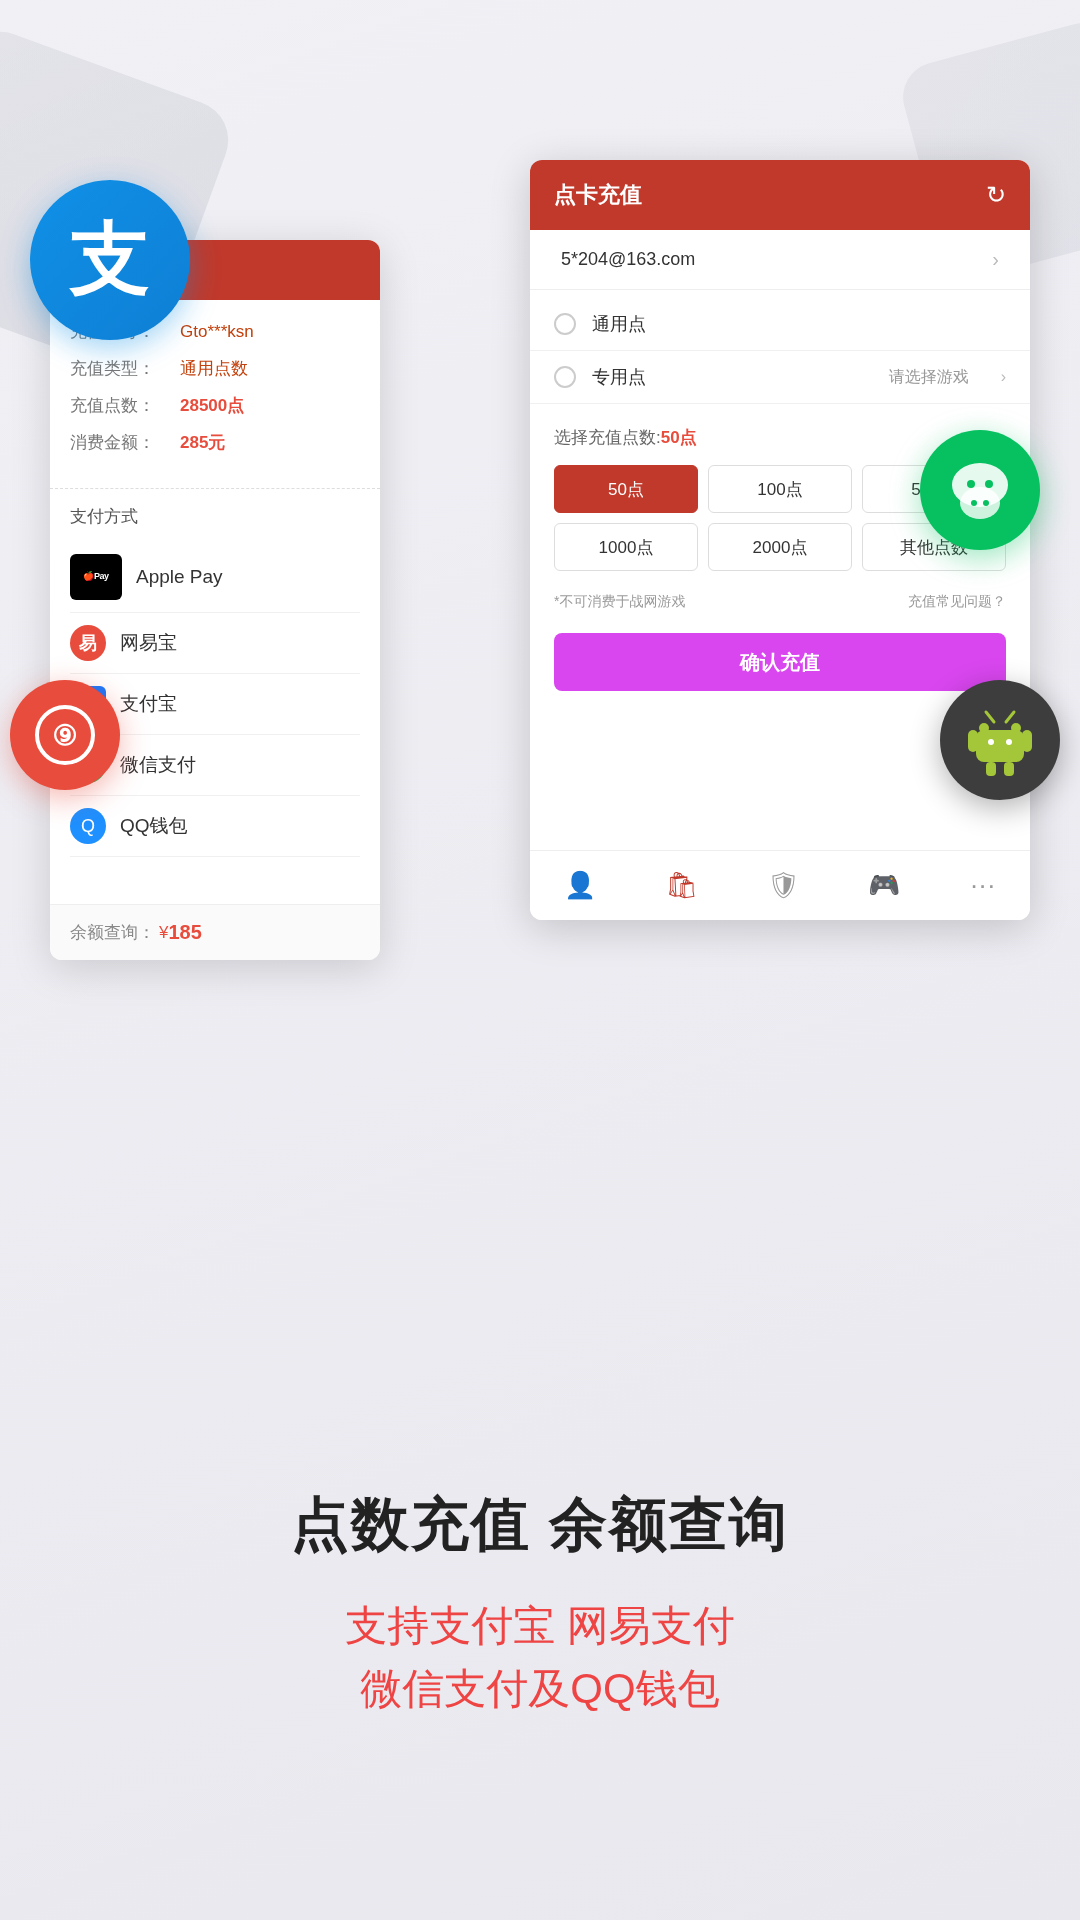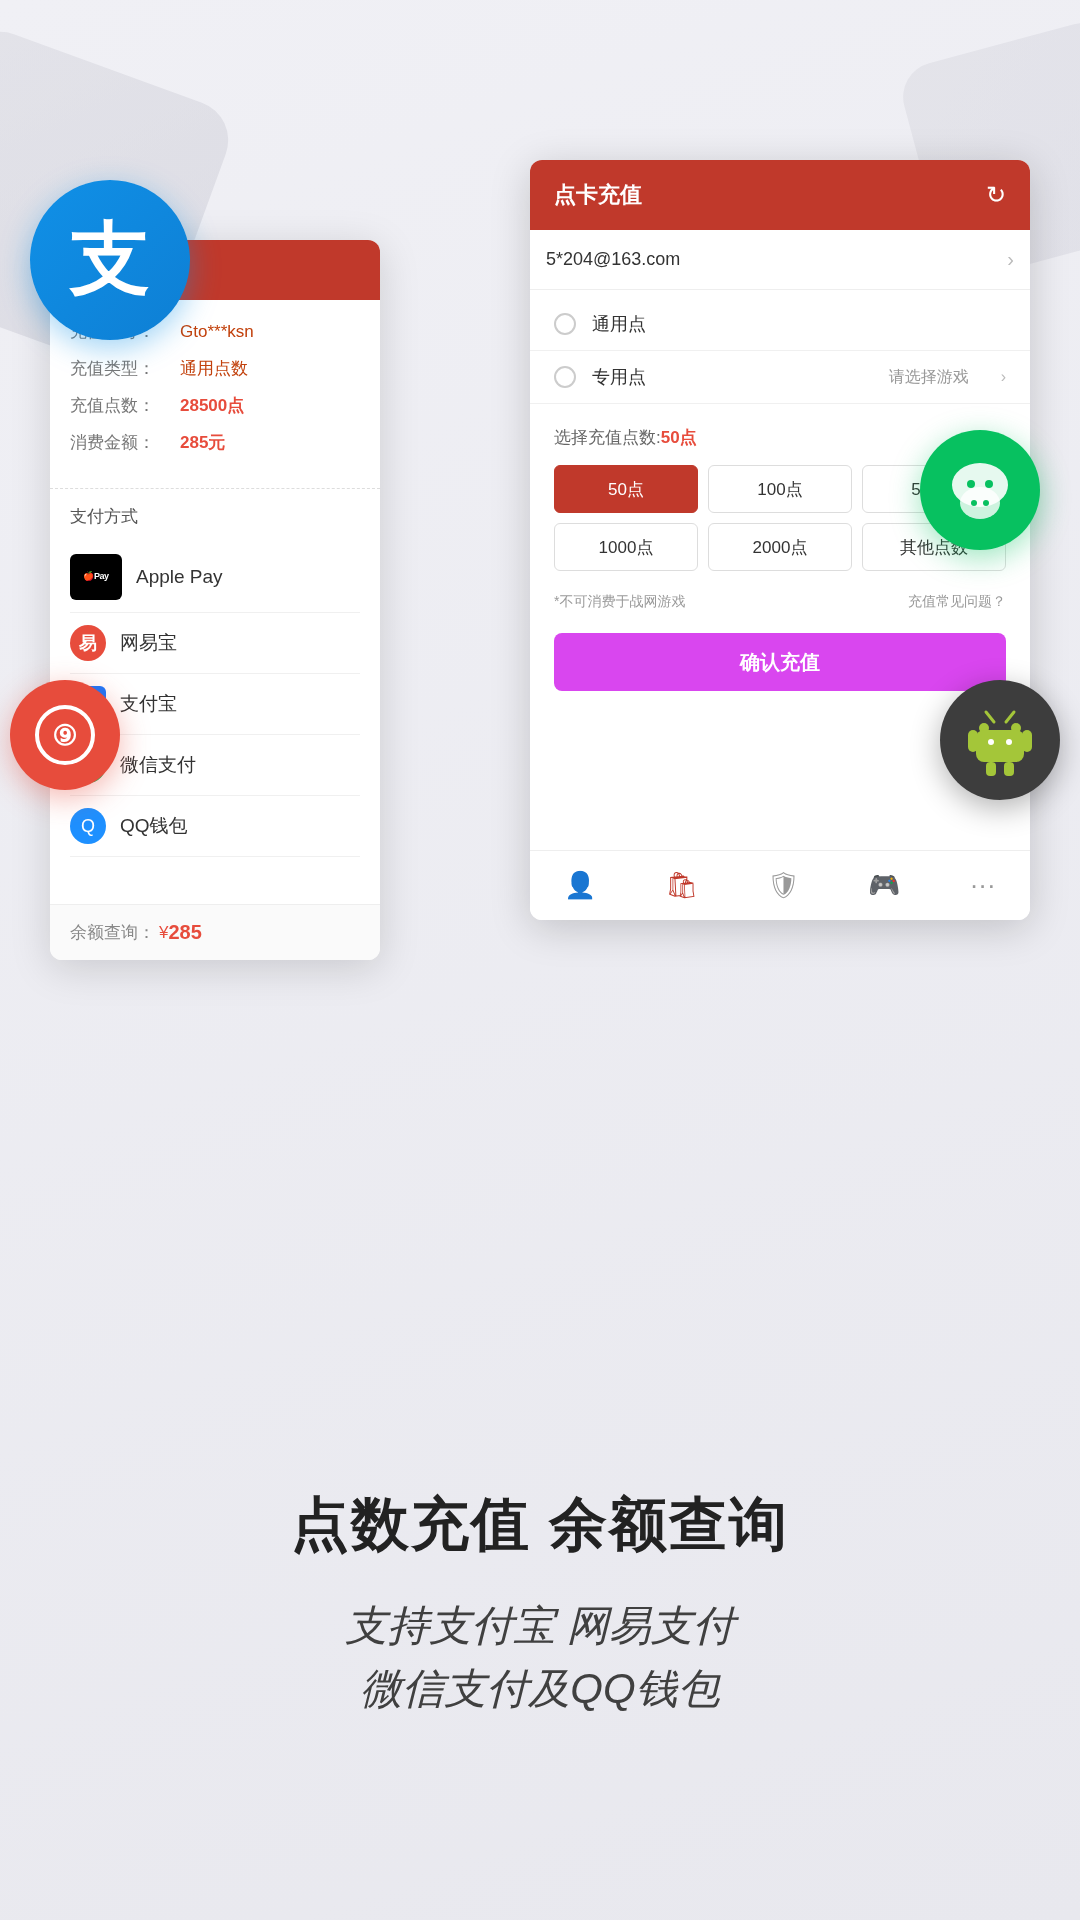--- a/index.html
+++ b/index.html
@@ -231,21 +231,21 @@
     }
     .refresh-icon {
       font-size: 24px;
       color: white;
     }
 
     .email-row {
       display: flex;
       align-items: center;
       justify-content: space-between;
-      padding: 18px 16px;
+      padding: 18px 31px;
       border-bottom: 1px solid #eee;
       font-size: 18px;
       color: #333;
     }
     .chevron-right {
       color: #bbb;
       font-size: 20px;
     }
 
     .radio-options {
@@ -447,23 +447,22 @@
     .main-title {
       font-size: 58px;
       font-weight: bold;
       color: #222;
       letter-spacing: 2px;
       margin-bottom: 30px;
     }
 
     .sub-title {
       font-size: 42px;
-      color: #404040;
+      color: #ef4444;
       line-height: 1.5;
-      font-style: italic;
     }
   </style>
 </head>
 <body>
 
 <div class="bg-shape-left"></div>
 <div class="bg-shape-right"></div>
 
 <div class="screenshot-area">
 
@@ -518,21 +517,21 @@
 
       <div class="payment-option">
         <div class="qq-icon">Q</div>
         <span>QQ钱包</span>
       </div>
     </div>
 
     <div class="payment-total">
       <span>余额查询：</span>
       <span style="margin-left:4px; color:#e74c3c; font-size:17px;">¥</span>
-      <span class="amount">285</span>
+      <span class="amount">185</span>
     </div>
   </div>
 
   <div class="right-card">
     <div class="right-card-header">
       <span class="title">点卡充值</span>
       <span class="refresh-icon">↻</span>
     </div>
 
     <div class="email-row">

